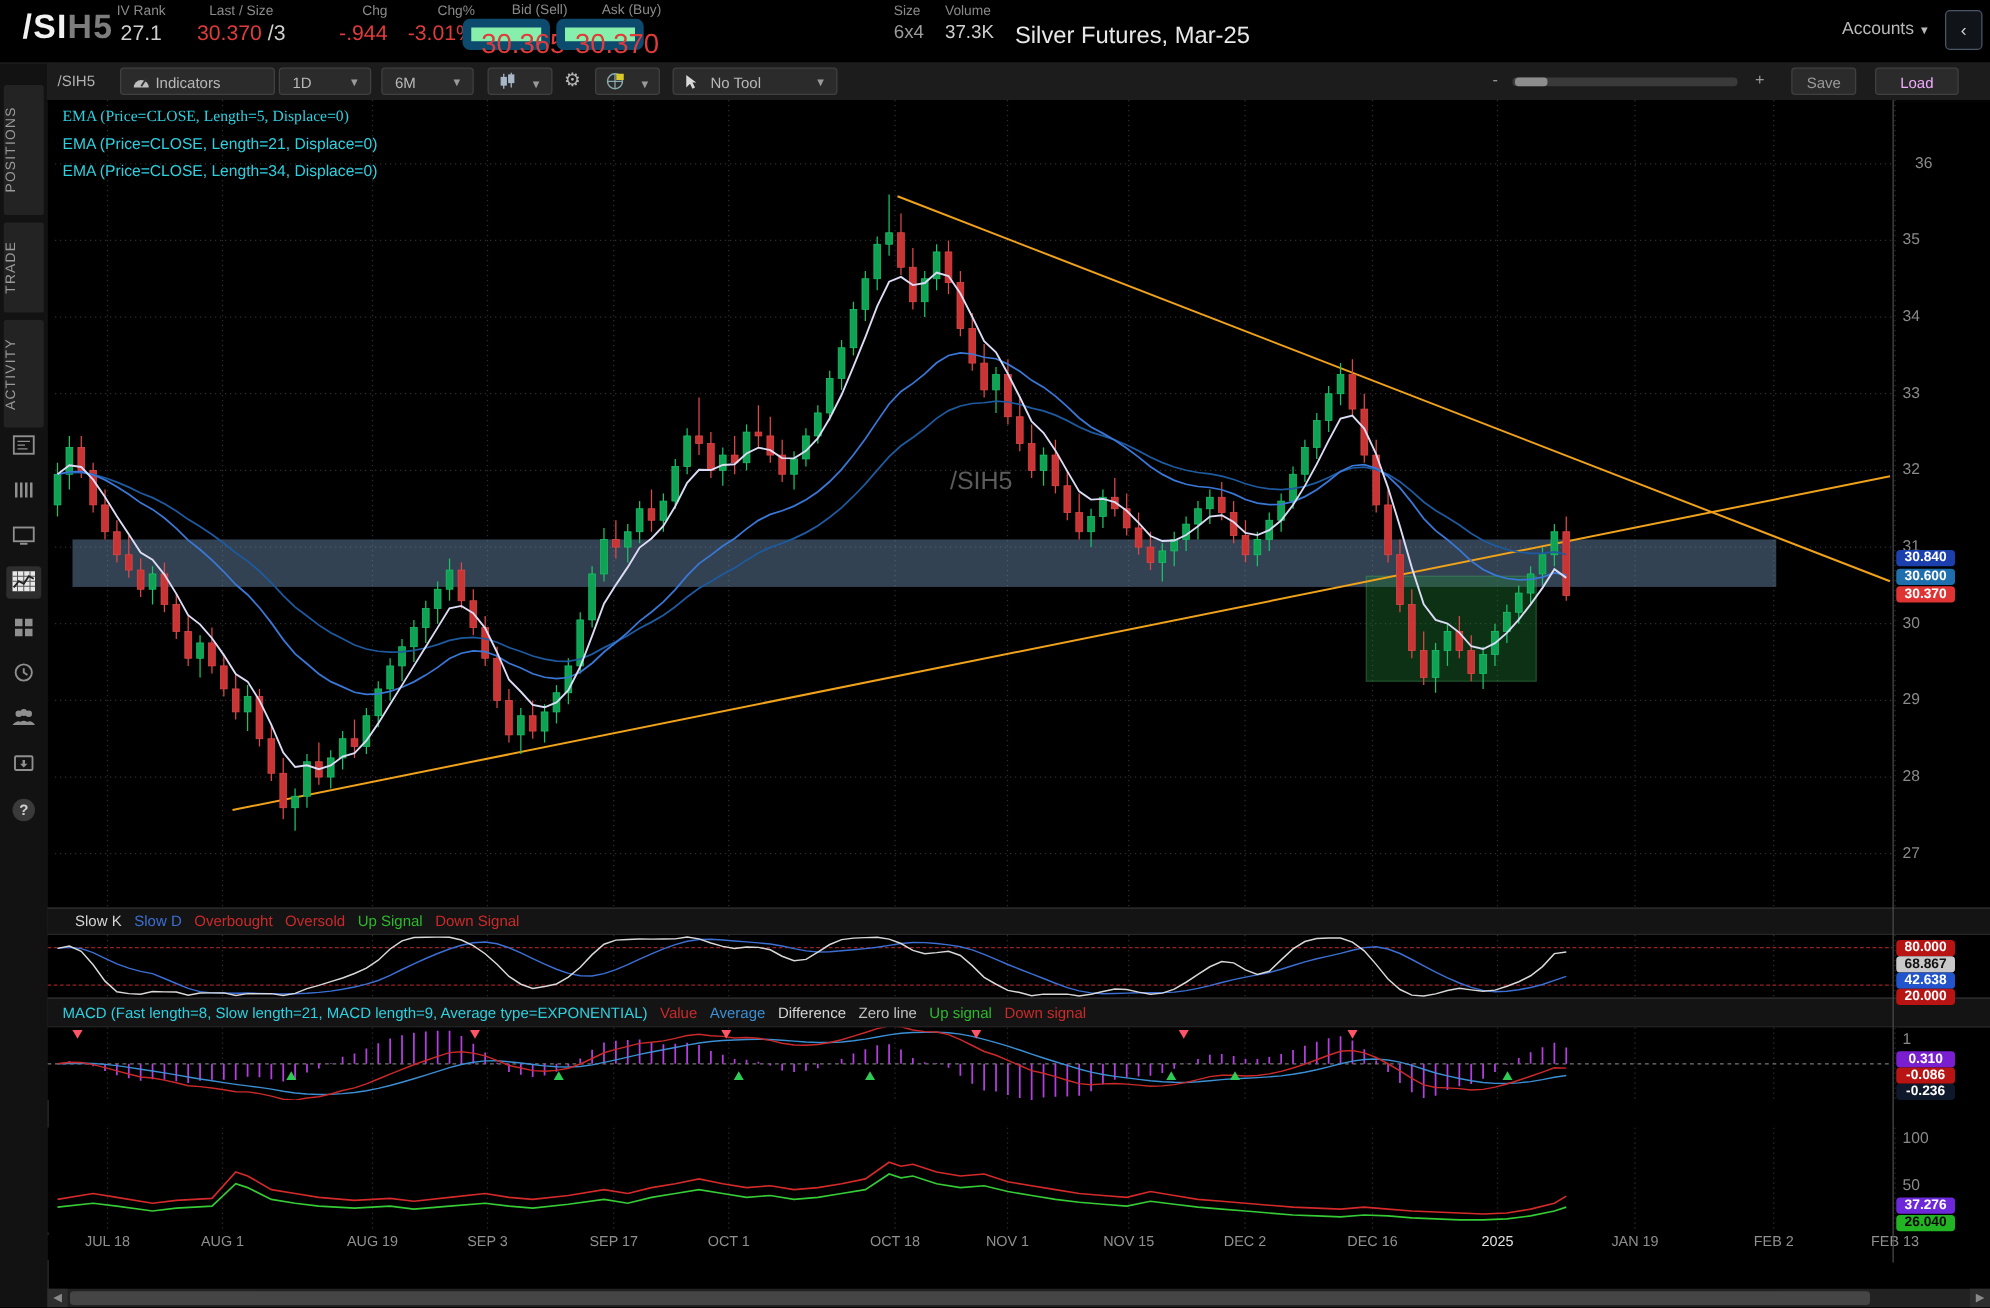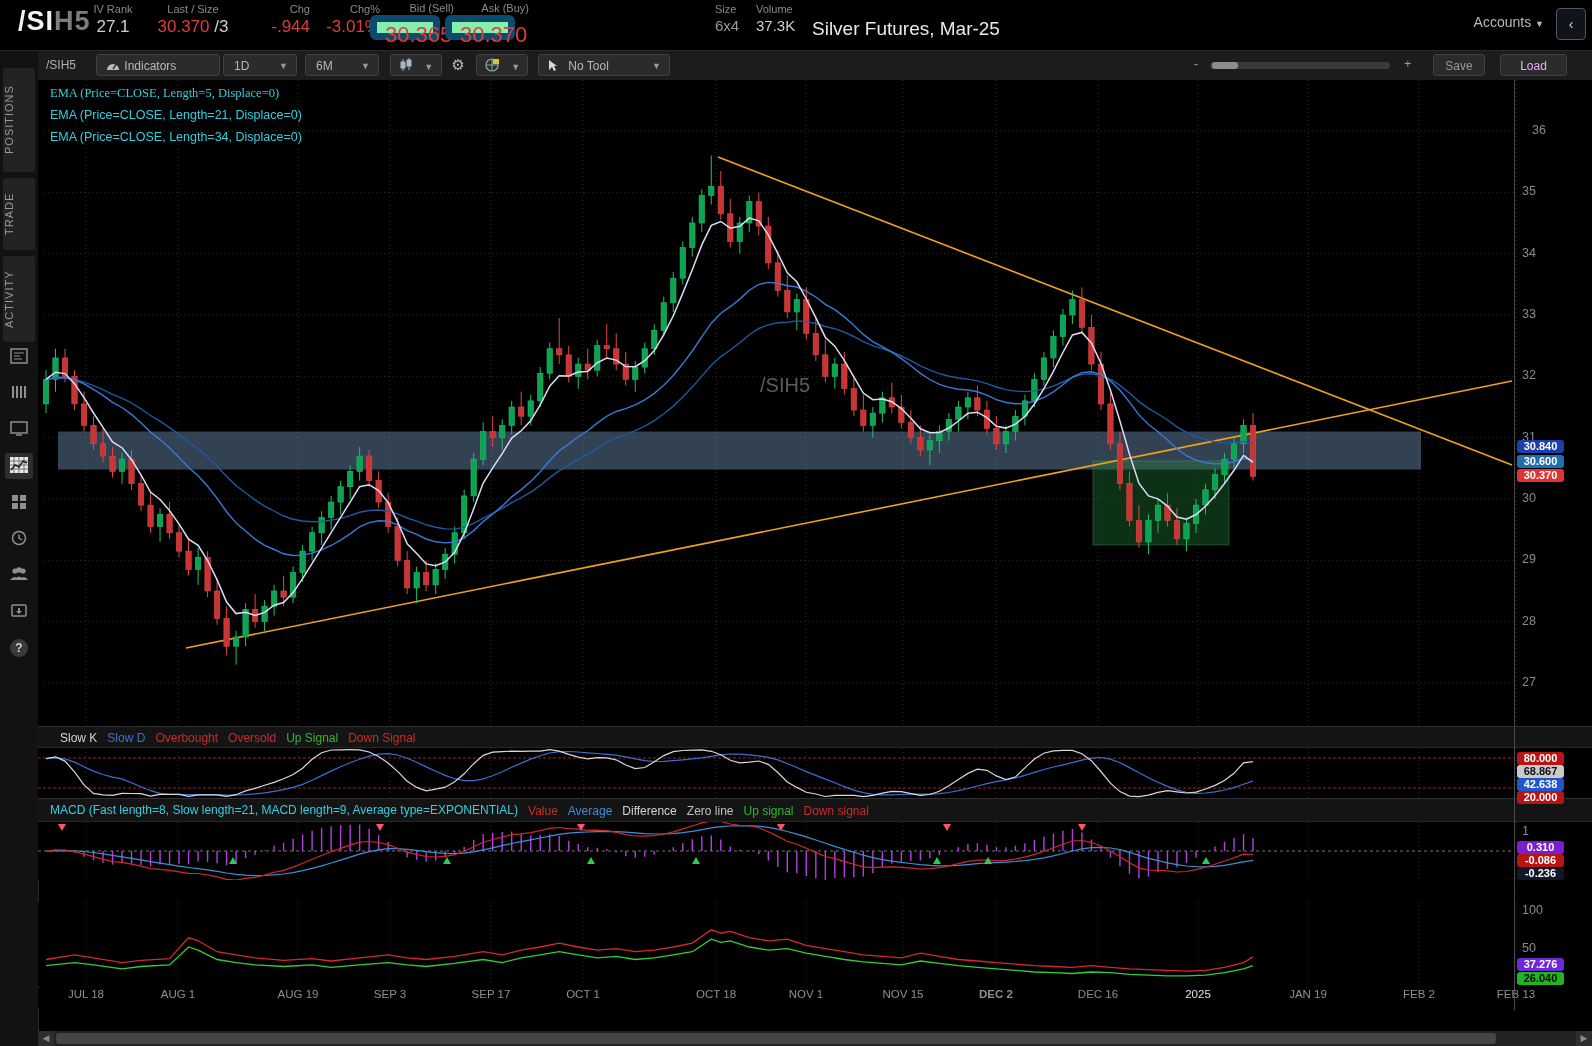--- a/index.html
+++ b/index.html
@@ -742,21 +742,21 @@
   <div id="xaxis-row">
       <div class="x-label" style="left:48px;">JUL 18</div>
       <div class="x-label" style="left:140px;">AUG 1</div>
       <div class="x-label" style="left:260px;">AUG 19</div>
       <div class="x-label" style="left:352px;">SEP 3</div>
       <div class="x-label" style="left:453px;">SEP 17</div>
       <div class="x-label" style="left:545px;">OCT 1</div>
       <div class="x-label" style="left:678px;">OCT 18</div>
       <div class="x-label" style="left:768px;">NOV 1</div>
       <div class="x-label" style="left:865px;">NOV 15</div>
-      <div class="x-label" style="left:958px;font-weight:bold;">DEC 2</div>
+      <div class="x-label" style="left:958px;">DEC 2</div>
       <div class="x-label" style="left:1060px;">DEC 16</div>
       <div class="x-label" style="left:1160px;color:#e0e0e0;">2025</div>
       <div class="x-label" style="left:1270px;">JAN 19</div>
       <div class="x-label" style="left:1381px;">FEB 2</div>
       <div class="x-label" style="left:1478px;">FEB 13</div>
     </div>
   <div id="axis-vline"></div>
   <div id="price-axis">
       <div class="tick-label" style="left:1522px;top:123px;margin-left:10px;">36</div>
       <div class="tick-label" style="left:1522px;top:184.333px;">35</div>

